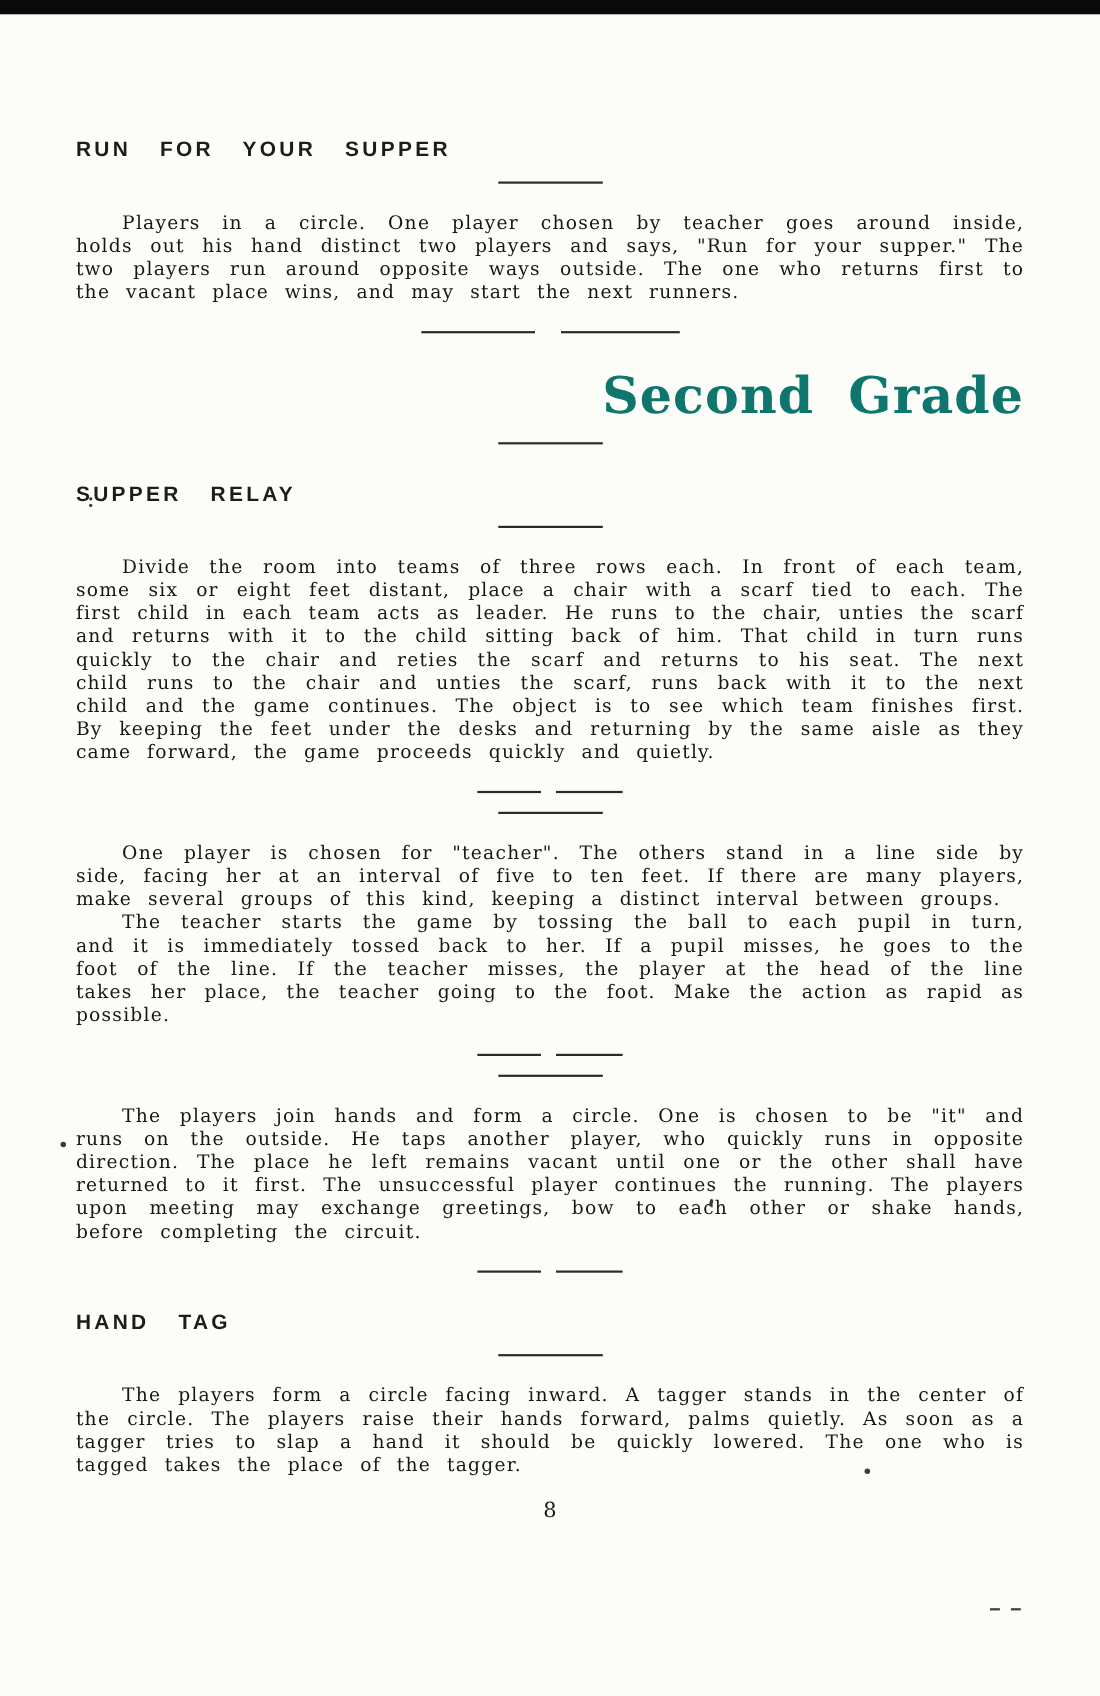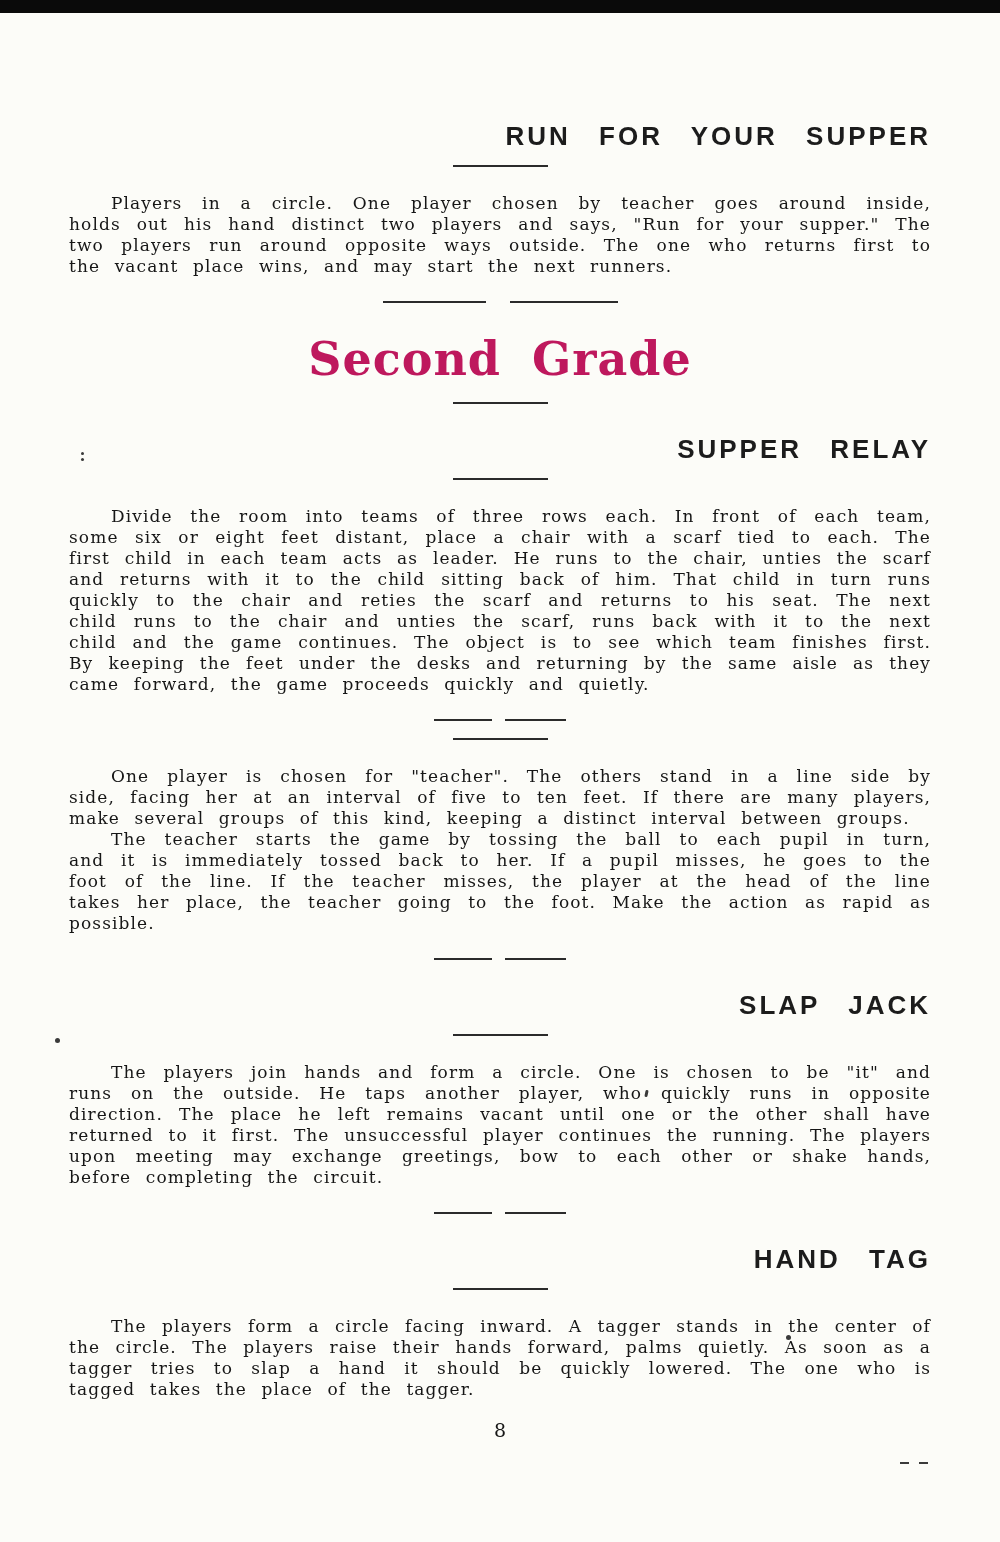--- a/index.html
+++ b/index.html
@@ -22,38 +22,38 @@
   }
   .content {
     position: relative;
     width: 862px;
     margin: 0 auto;
     padding-top: 13px;
   }
   .sec-heading {
     font-family: "Liberation Sans", sans-serif;
     font-weight: bold;
-    font-size: 26px;
+    font-size: 19px;
     line-height: 23px;
     letter-spacing: 3px;
     word-spacing: 18px;
-    text-align: right;
+    text-align: left;
     color: #1c1c1c;
     margin-top: 34px;
   }
   .sec-heading.first { margin-top: 112px; }
   .grade-heading {
     font-family: "DejaVu Serif", serif;
     font-weight: bold;
     font-size: 46px;
     line-height: 52px;
     letter-spacing: 1px;
     word-spacing: 14px;
-    text-align: center;
-    color: #be185d;
+    text-align: right;
+    color: #0f766e;
     margin-top: 30px;
   }
   .rule { border: 0; }
   .head-rule {
     width: 95px;
     height: 0;
     border-top: 2px solid #2b2b2b;
     margin: 17px auto 0;
   }
   .sep-rule {
@@ -113,21 +113,20 @@
     <p class="body-para">Divide the room into teams of three rows each. In front of each team, some six or eight feet distant, place a chair with a scarf tied to each. The first child in each team acts as leader. He runs to the chair, unties the scarf and returns with it to the child sitting back of him. That child in turn runs quickly to the chair and reties the scarf and returns to his seat. The next child runs to the chair and unties the scarf, runs back with it to the next child and the game continues. The object is to see which team finishes first. By keeping the feet under the desks and returning by the same aisle as they came forward, the game proceeds quickly and quietly.</p>
 
     <div class="sep-rule"></div>
 
     <div class="rule head-rule"></div>
     <p class="body-para">One player is chosen for "teacher". The others stand in a line side by side, facing her at an interval of five to ten feet. If there are many players, make several groups of this kind, keeping a distinct interval between groups.</p>
     <p class="body-para follow">The teacher starts the game by tossing the ball to each pupil in turn, and it is immediately tossed back to her. If a pupil misses, he goes to the foot of the line. If the teacher misses, the player at the head of the line takes her place, the teacher going to the foot. Make the action as rapid as possible.</p>
 
     <div class="sep-rule"></div>
 
-    <h2 class="sec-heading">SLAP JACK</h2>
     <div class="rule head-rule"></div>
     <p class="body-para">The players join hands and form a circle. One is chosen to be "it" and runs on the outside. He taps another player, who quickly runs in opposite direction. The place he left remains vacant until one or the other shall have returned to it first. The unsuccessful player continues the running. The players upon meeting may exchange greetings, bow to each other or shake hands, before completing the circuit.</p>
 
     <div class="sep-rule"></div>
 
     <h2 class="sec-heading">HAND TAG</h2>
     <div class="rule head-rule"></div>
     <p class="body-para">The players form a circle facing inward. A tagger stands in the center of the circle. The players raise their hands forward, palms quietly. As soon as a tagger tries to slap a hand it should be quickly lowered. The one who is tagged takes the place of the tagger.</p>
 
     <div class="page-number">8</div>

